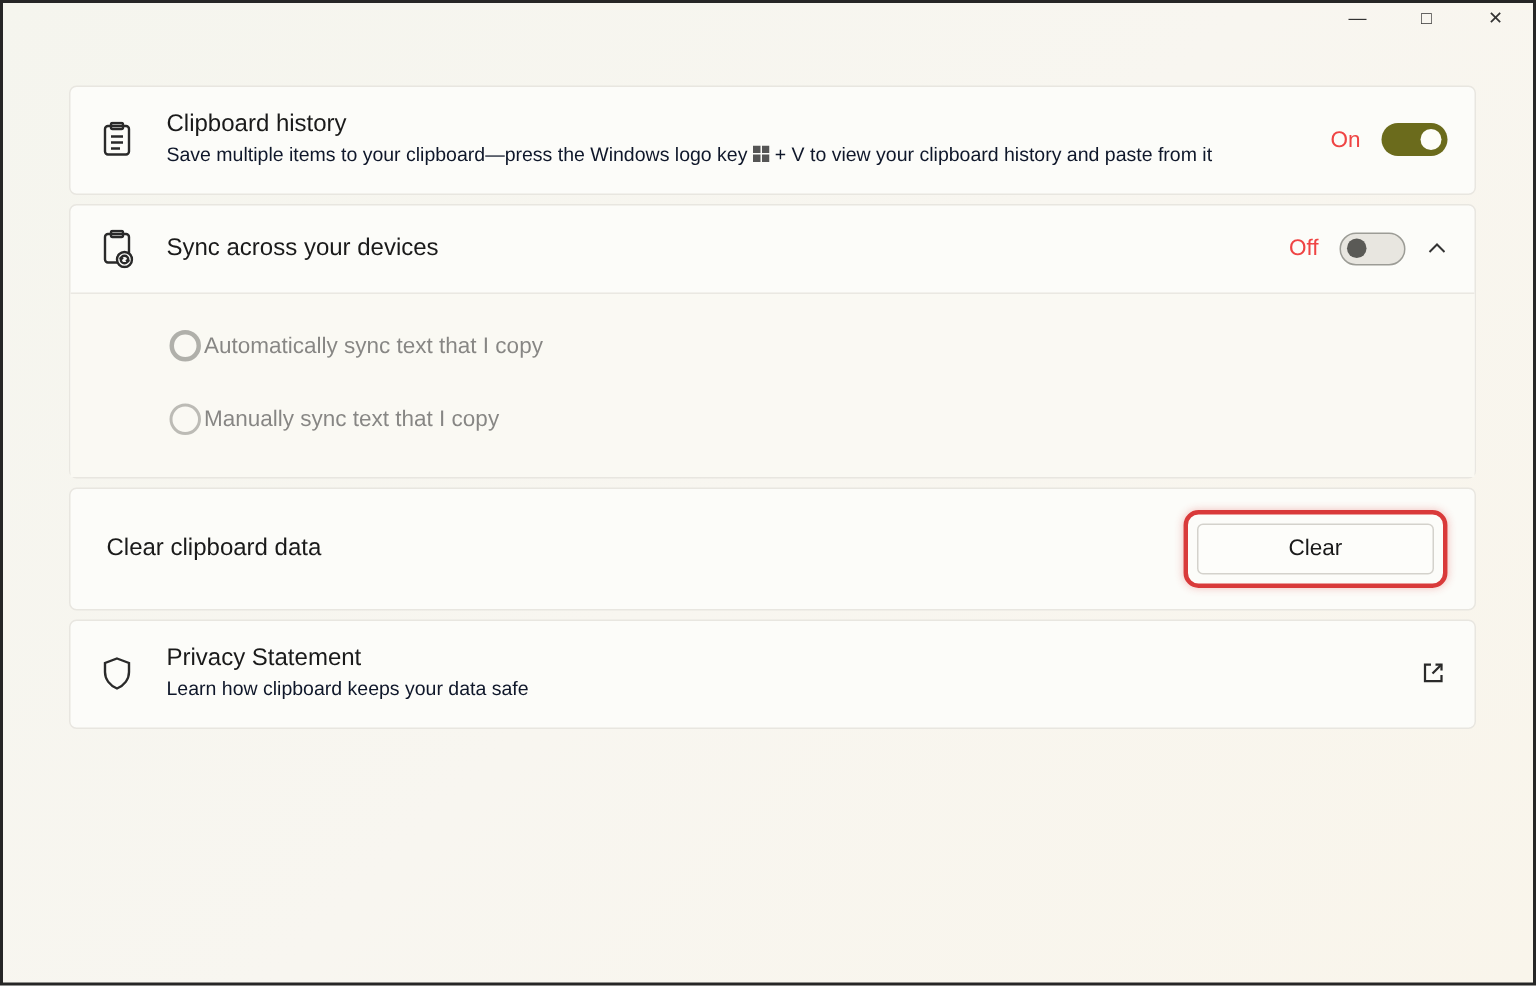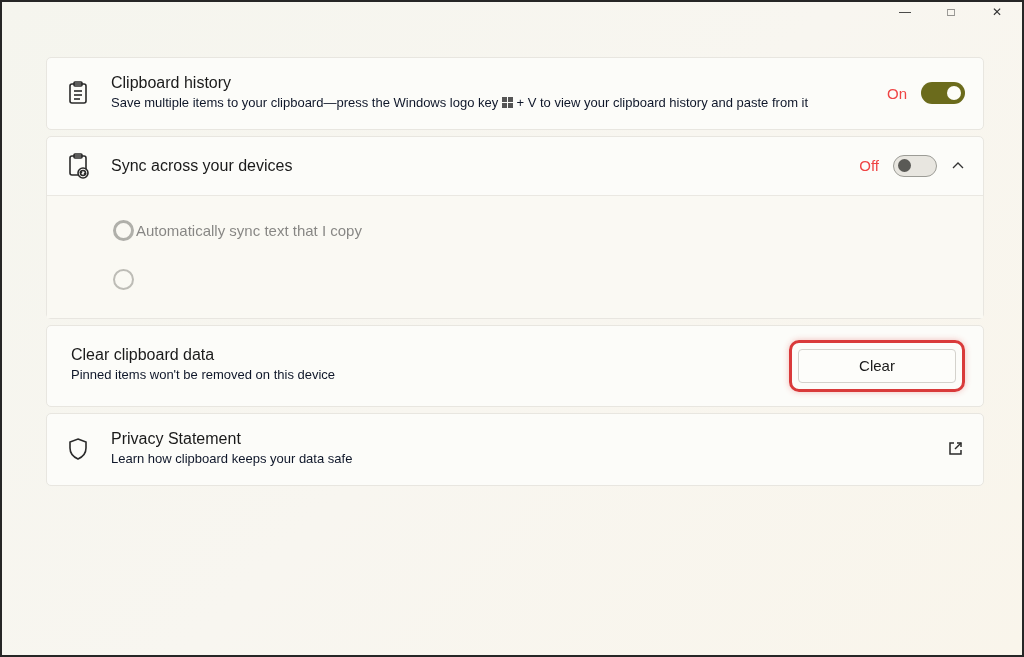--- a/index.html
+++ b/index.html
@@ -273,29 +273,29 @@
         </div>
       </div>
     </div>
     <div class="subpanel">
       <div class="radio-row">
         <div class="radio thick"></div>
         <span class="radio-label">Automatically sync text that I copy</span>
       </div>
       <div class="radio-row">
         <div class="radio"></div>
+        <span class="radio-label">Manually sync text that I copy</span>
       </div>
     </div>
   </div>
 
   <div class="card">
     <div class="row clearrow">
       <div class="row-text">
         <div class="row-title">Clear clipboard data</div>
-        <div class="row-desc">Pinned items won't be removed on this device</div>
       </div>
       <div class="row-right">
         <div class="clear-btn-wrap">
           <div class="clear-btn">Clear</div>
         </div>
       </div>
     </div>
   </div>
 
   <div class="card">

